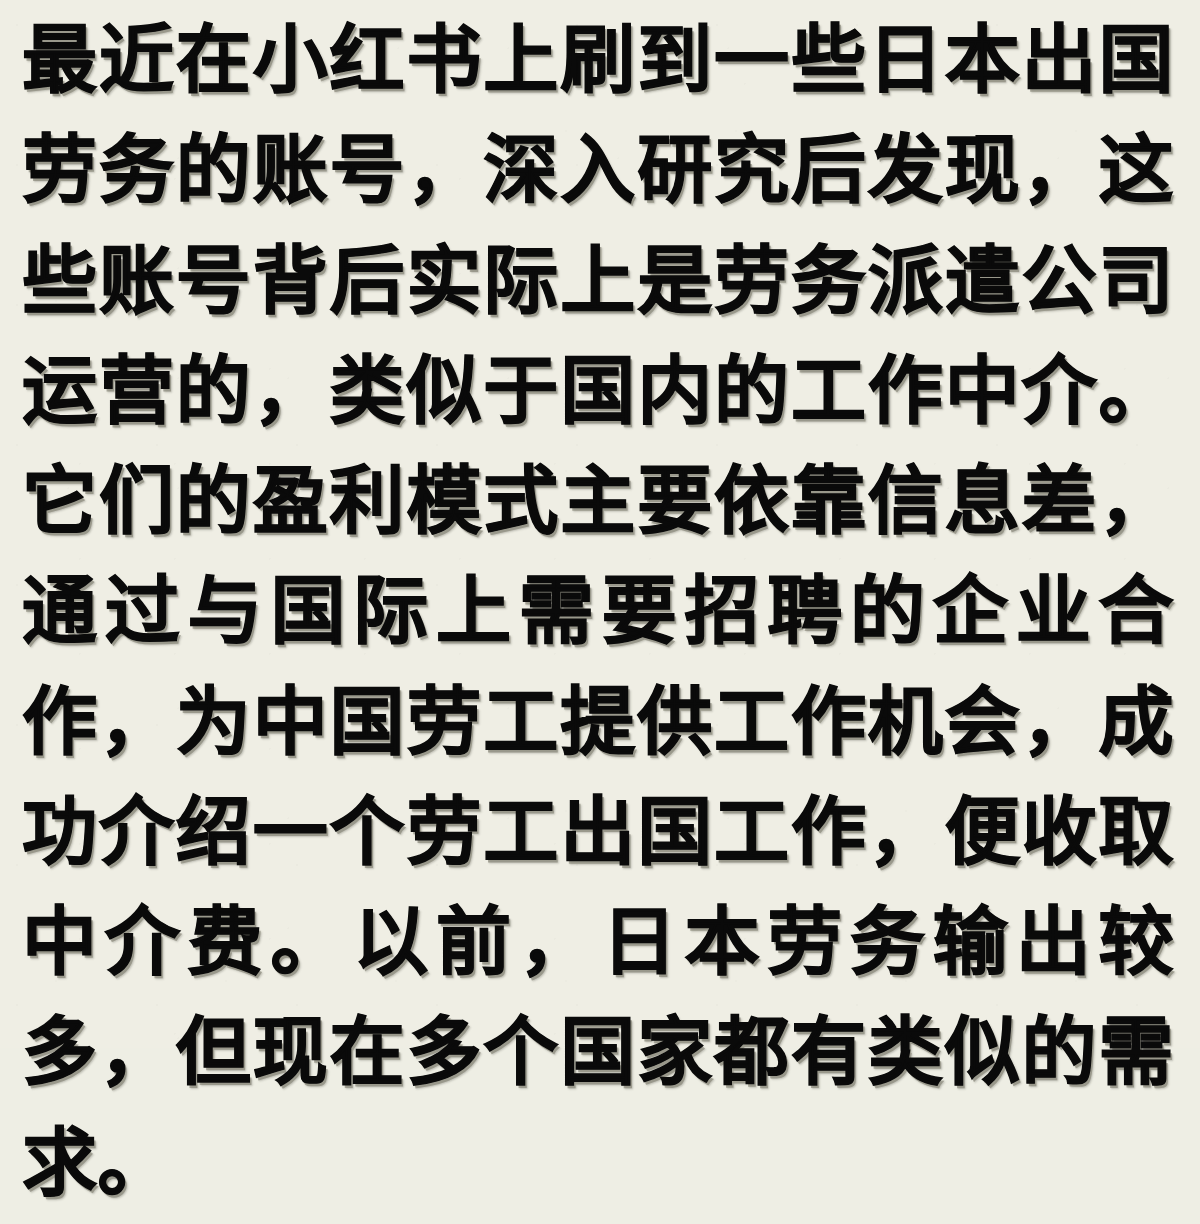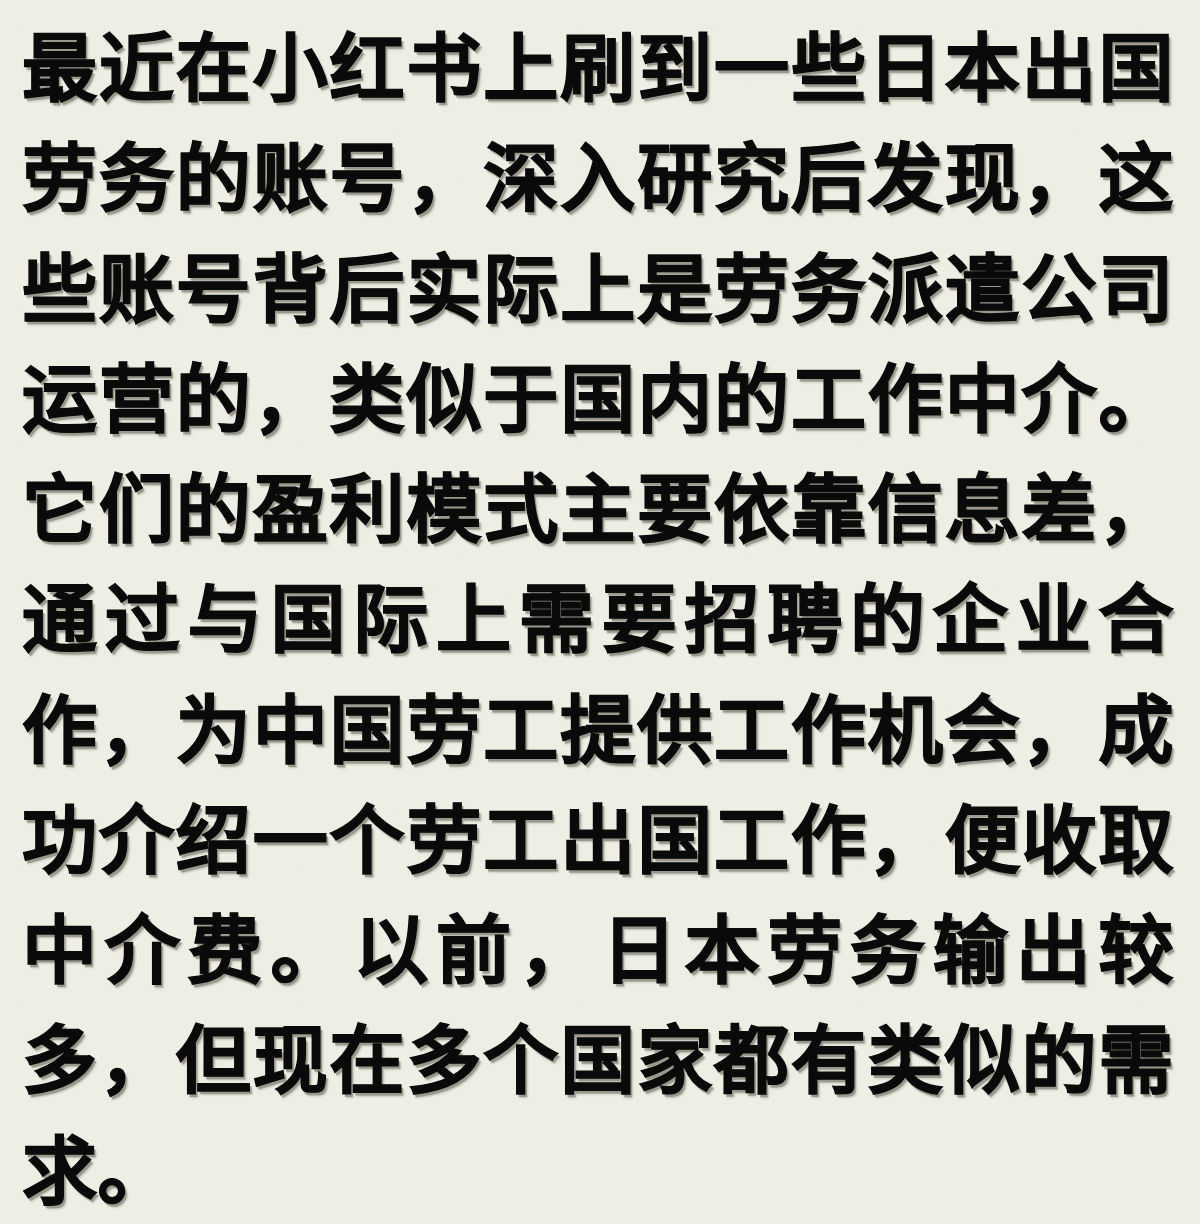--- a/index.html
+++ b/index.html
@@ -13,21 +13,21 @@
     background: #eeeee4;
     font-family: "Liberation Sans", "DejaVu Sans", sans-serif;
     overflow: hidden;
   }
   .card {
     position: relative;
     width: 1200px;
     height: 1048px;
     background: #efeee4;
     box-sizing: border-box;
-    padding: 14px 26px 0 22px;
+    padding: 5px 26px 0 22px;
     
     background-image:
       radial-gradient(circle at 12% 18%, rgba(0,0,0,0.016) 0 1px, transparent 1px),
       radial-gradient(circle at 62% 44%, rgba(0,0,0,0.014) 0 1px, transparent 1px),
       radial-gradient(circle at 33% 77%, rgba(0,0,0,0.012) 0 1px, transparent 1px),
       radial-gradient(circle at 84% 88%, rgba(0,0,0,0.015) 0 1px, transparent 1px);
     background-size: 140px 140px, 110px 110px, 170px 170px, 95px 95px;
   }
   .body-text {
     margin: 0;

